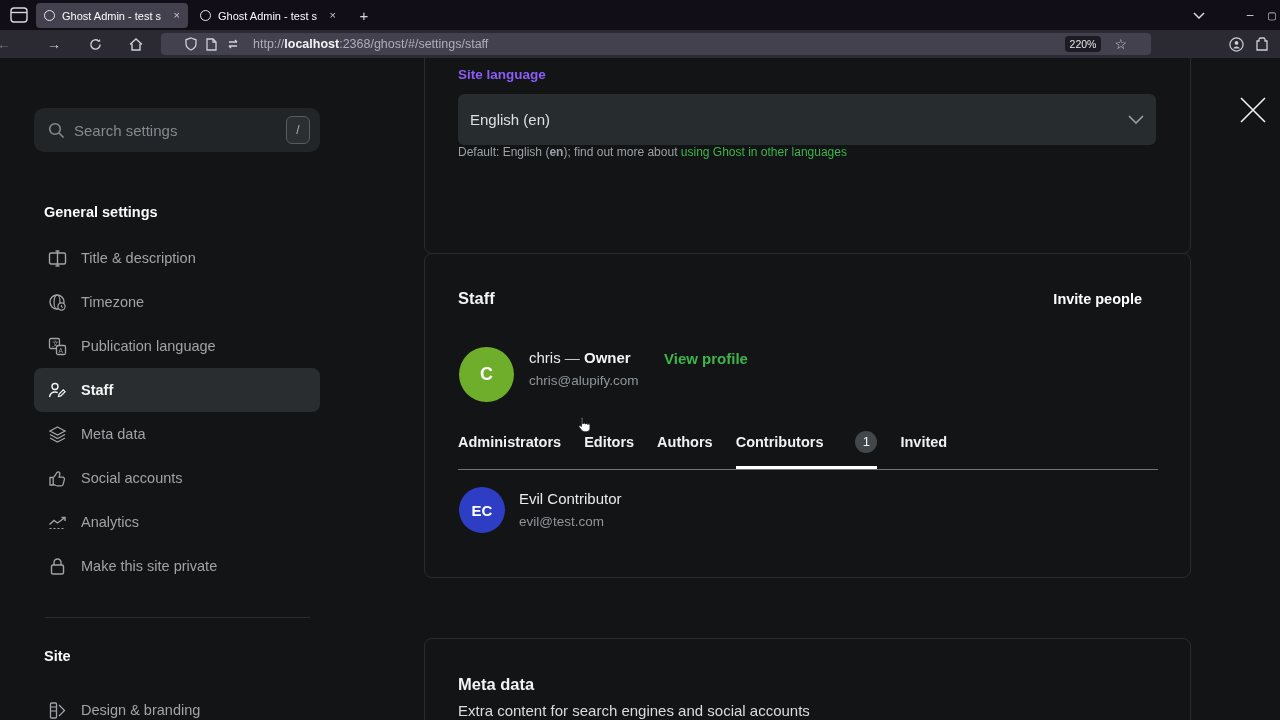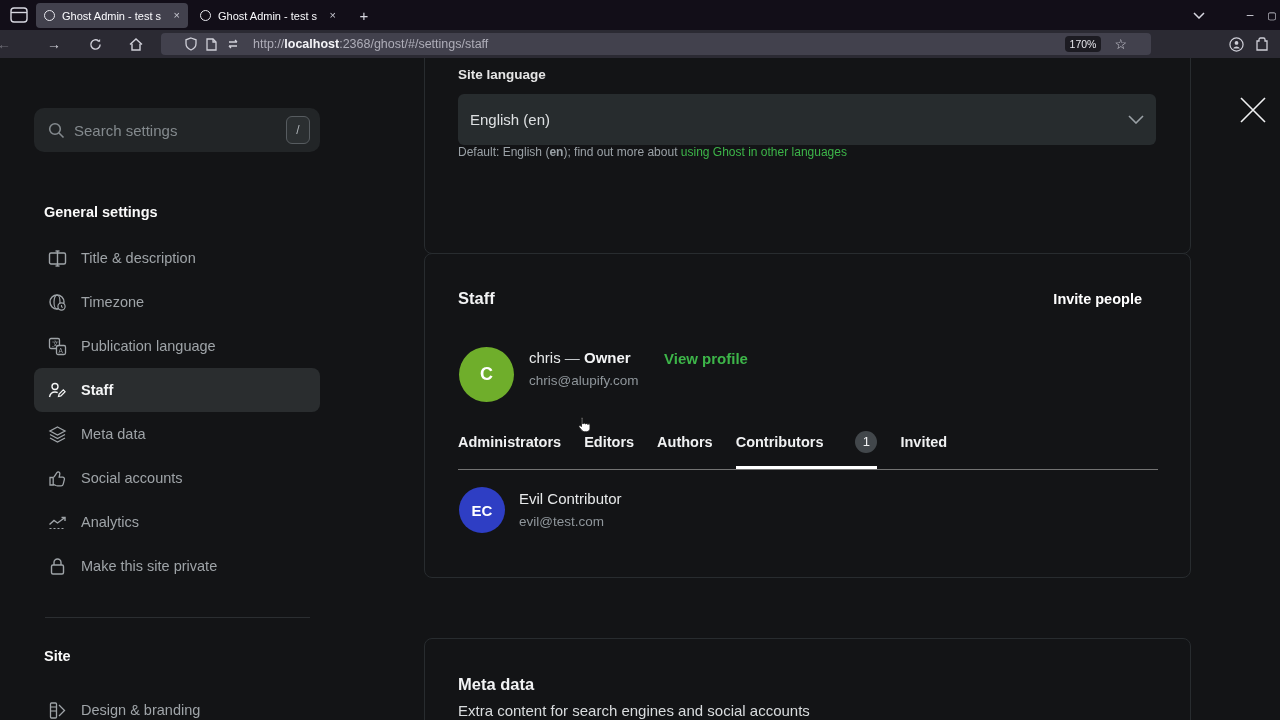--- a/index.html
+++ b/index.html
@@ -60,21 +60,21 @@
   .side-item svg { flex:0 0 auto; }
   .side-item.active { background:#2a2d2f; color:#f4f5f6; font-weight:700; }
   .side-divider { position:absolute; left:45px; top:559px; width:265px; height:1px;
                   background:#2b2e31; }
 
   
   .card { position:absolute; left:424px; width:767px; background:#131416;
           border:1px solid #282c2f; border-radius:8px; }
   .card-inner { position:relative; width:100%; height:100%; }
 
-  .lang-label { position:absolute; left:33px; top:52px; color:#e5e5e5; font-size:13.5px;
+  .lang-label { position:absolute; left:33px; top:52px; color:#8b5cf6; font-size:13.5px;
                 font-weight:600; }
   .select { position:absolute; left:33px; top:79px; width:698px; height:51px;
             background:#272c2e; border-radius:6px; display:flex; align-items:center;
             padding:0 12px; color:#dde0e2; font-size:15px; }
   .select svg { margin-left:auto; }
   .lang-helper { position:absolute; left:33px; top:130px; font-size:12px; color:#9aa1a6;text-align:right; }
   .lang-helper b { font-weight:700; }
   .green-link { color:#3db549; }
 
   .staff-title { position:absolute; left:33px; top:35px; color:#f2f3f4; font-size:16.5px;
@@ -169,21 +169,21 @@
           <path d="M1 1h6l3 3v8H1z" fill="none" stroke="currentColor" stroke-width="1.3"></path>
           <path d="M7 1v3h3" fill="none" stroke="currentColor" stroke-width="1.3"></path>
         </svg>
     </span>
     <span class="icon">
       <svg width="14" height="10" viewBox="0 0 14 10">
           <path d="M3 3h8M11 3L9 1M11 7H3m0 0l2 2" fill="none" stroke="currentColor" stroke-width="1.3"></path>
         </svg>
     </span>
     <span class="urltext"><span>http://</span><b>localhost</b><span>:2368/ghost/#/settings/staff</span></span>
-    <span class="zoombadge">170%</span>
+    <span class="zoombadge">220%</span>
     <span class="star">☆</span>
   </div>
   <span class="navbtn" style="left:1224px;">
     <svg width="15" height="15" viewBox="0 0 16 16">
         <circle cx="8" cy="8" r="7" fill="none" stroke="currentColor" stroke-width="1.3"></circle>
         <circle cx="8" cy="6.3" r="2" fill="currentColor"></circle>
         <path d="M4.4 12.3c.8-1.5 2.1-2.3 3.6-2.3s2.8.8 3.6 2.3" fill="currentColor"></path>
       </svg>
   </span>
   <span class="navbtn" style="left:1250px;">

